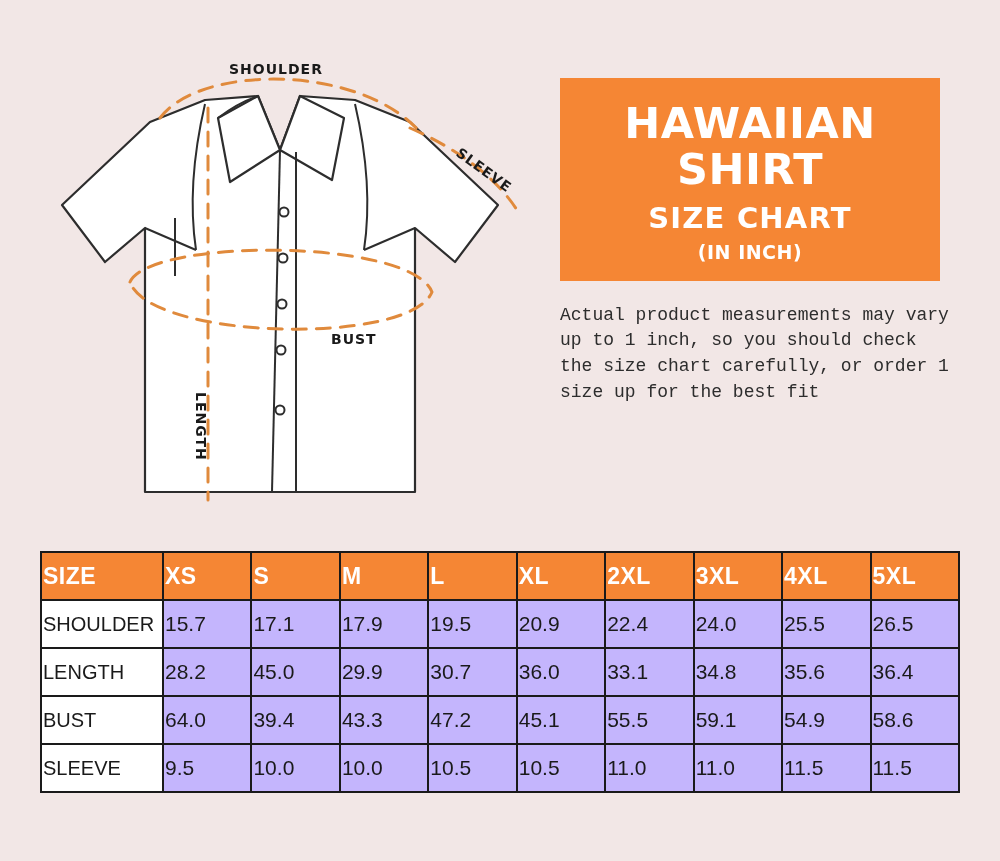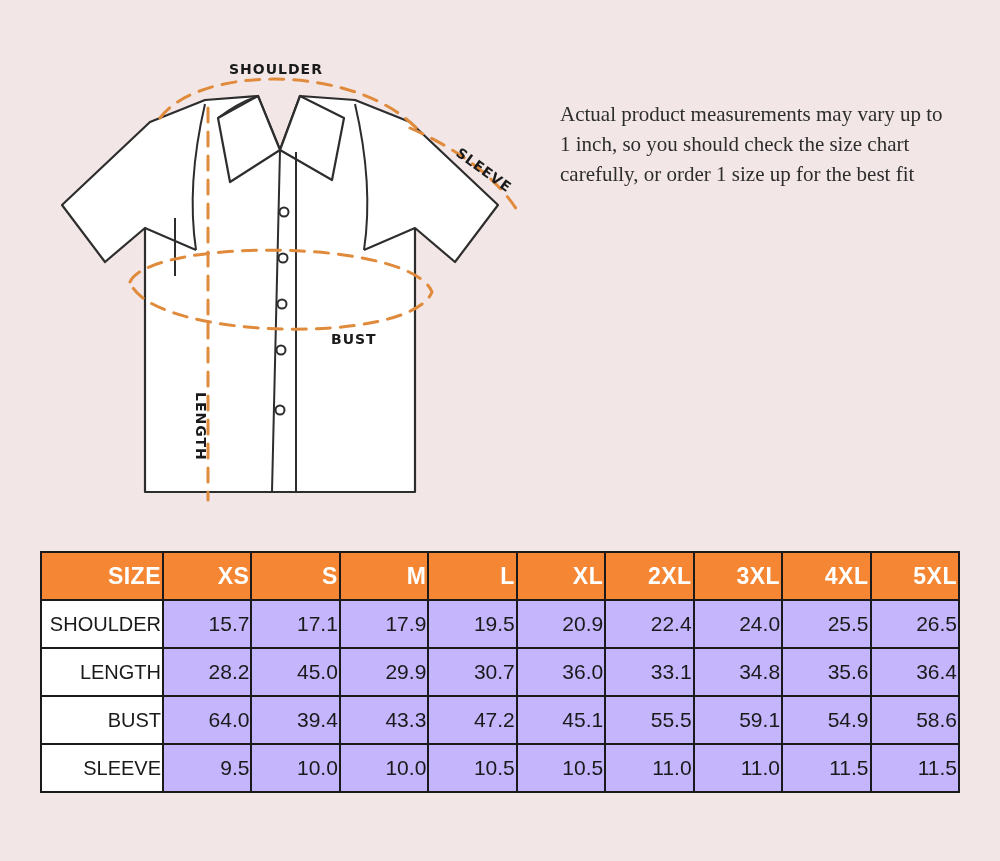--- a/index.html
+++ b/index.html
@@ -62,41 +62,41 @@
     font-size: 19px;
     font-weight: bold;
     letter-spacing: 0.5px;
     margin-top: 6px;
     font-family: "DejaVu Sans", sans-serif;
   }
   .note {
     width: 390px;
     margin-top: 22px;
     color: #2d2d2d;
-    font-size: 21px;
+    font-size: 18px;
     line-height: 1.42;
-    font-family: Liberation Serif, serif;
+    font-family: Liberation Mono, monospace;
   }
 
   
   .table-wrap {
     position: absolute;
     left: 40px;
     top: 551px;
     width: 920px;
   }
   table {
     border-collapse: collapse;
     width: 920px;
     table-layout: fixed;
   }
   table, th, td { border: 2px solid #1a1a1a; }
   th, td {
     height: 48px;
-    text-align: right;
+    text-align: left;
     font-size: 21px;
     color: #1a1a1a;
     font-family: "Liberation Sans", sans-serif;
   }
   thead th {
     background: #f58634;
     color: #ffffff;
     font-weight: bold;
     font-size: 23px;
     letter-spacing: 0.5px;
@@ -161,20 +161,26 @@
       <path d="M208 108 L208 500" fill="none" stroke="#e08a3c" stroke-width="3" stroke-dasharray="14 10" stroke-linecap="round"></path>
 
       <text class="lbl" x="229" y="74">SHOULDER</text>
       <text class="lbl" x="455" y="155" transform="rotate(36 455 155)">SLEEVE</text>
       <text class="lbl" x="331" y="344">BUST</text>
       <text class="lbl" x="196" y="392" transform="rotate(90 196 392)">LENGTH</text>
     </svg>
   </div>
 
   <div class="right-panel">
+    <div class="title-box">
+      <div class="title-main">HAWAIIAN</div>
+      <div class="title-main">SHIRT</div>
+      <div class="title-sub">SIZE CHART</div>
+      <div class="title-unit">(IN INCH)</div>
+    </div>
     <div class="note">Actual product measurements may vary up to 1 inch, so you should check the size chart carefully, or order 1 size up for the best fit</div>
   </div>
 </div>
 
 <div class="table-wrap">
   <table>
     <colgroup>
       <col class="first">
         <col>
         <col>

